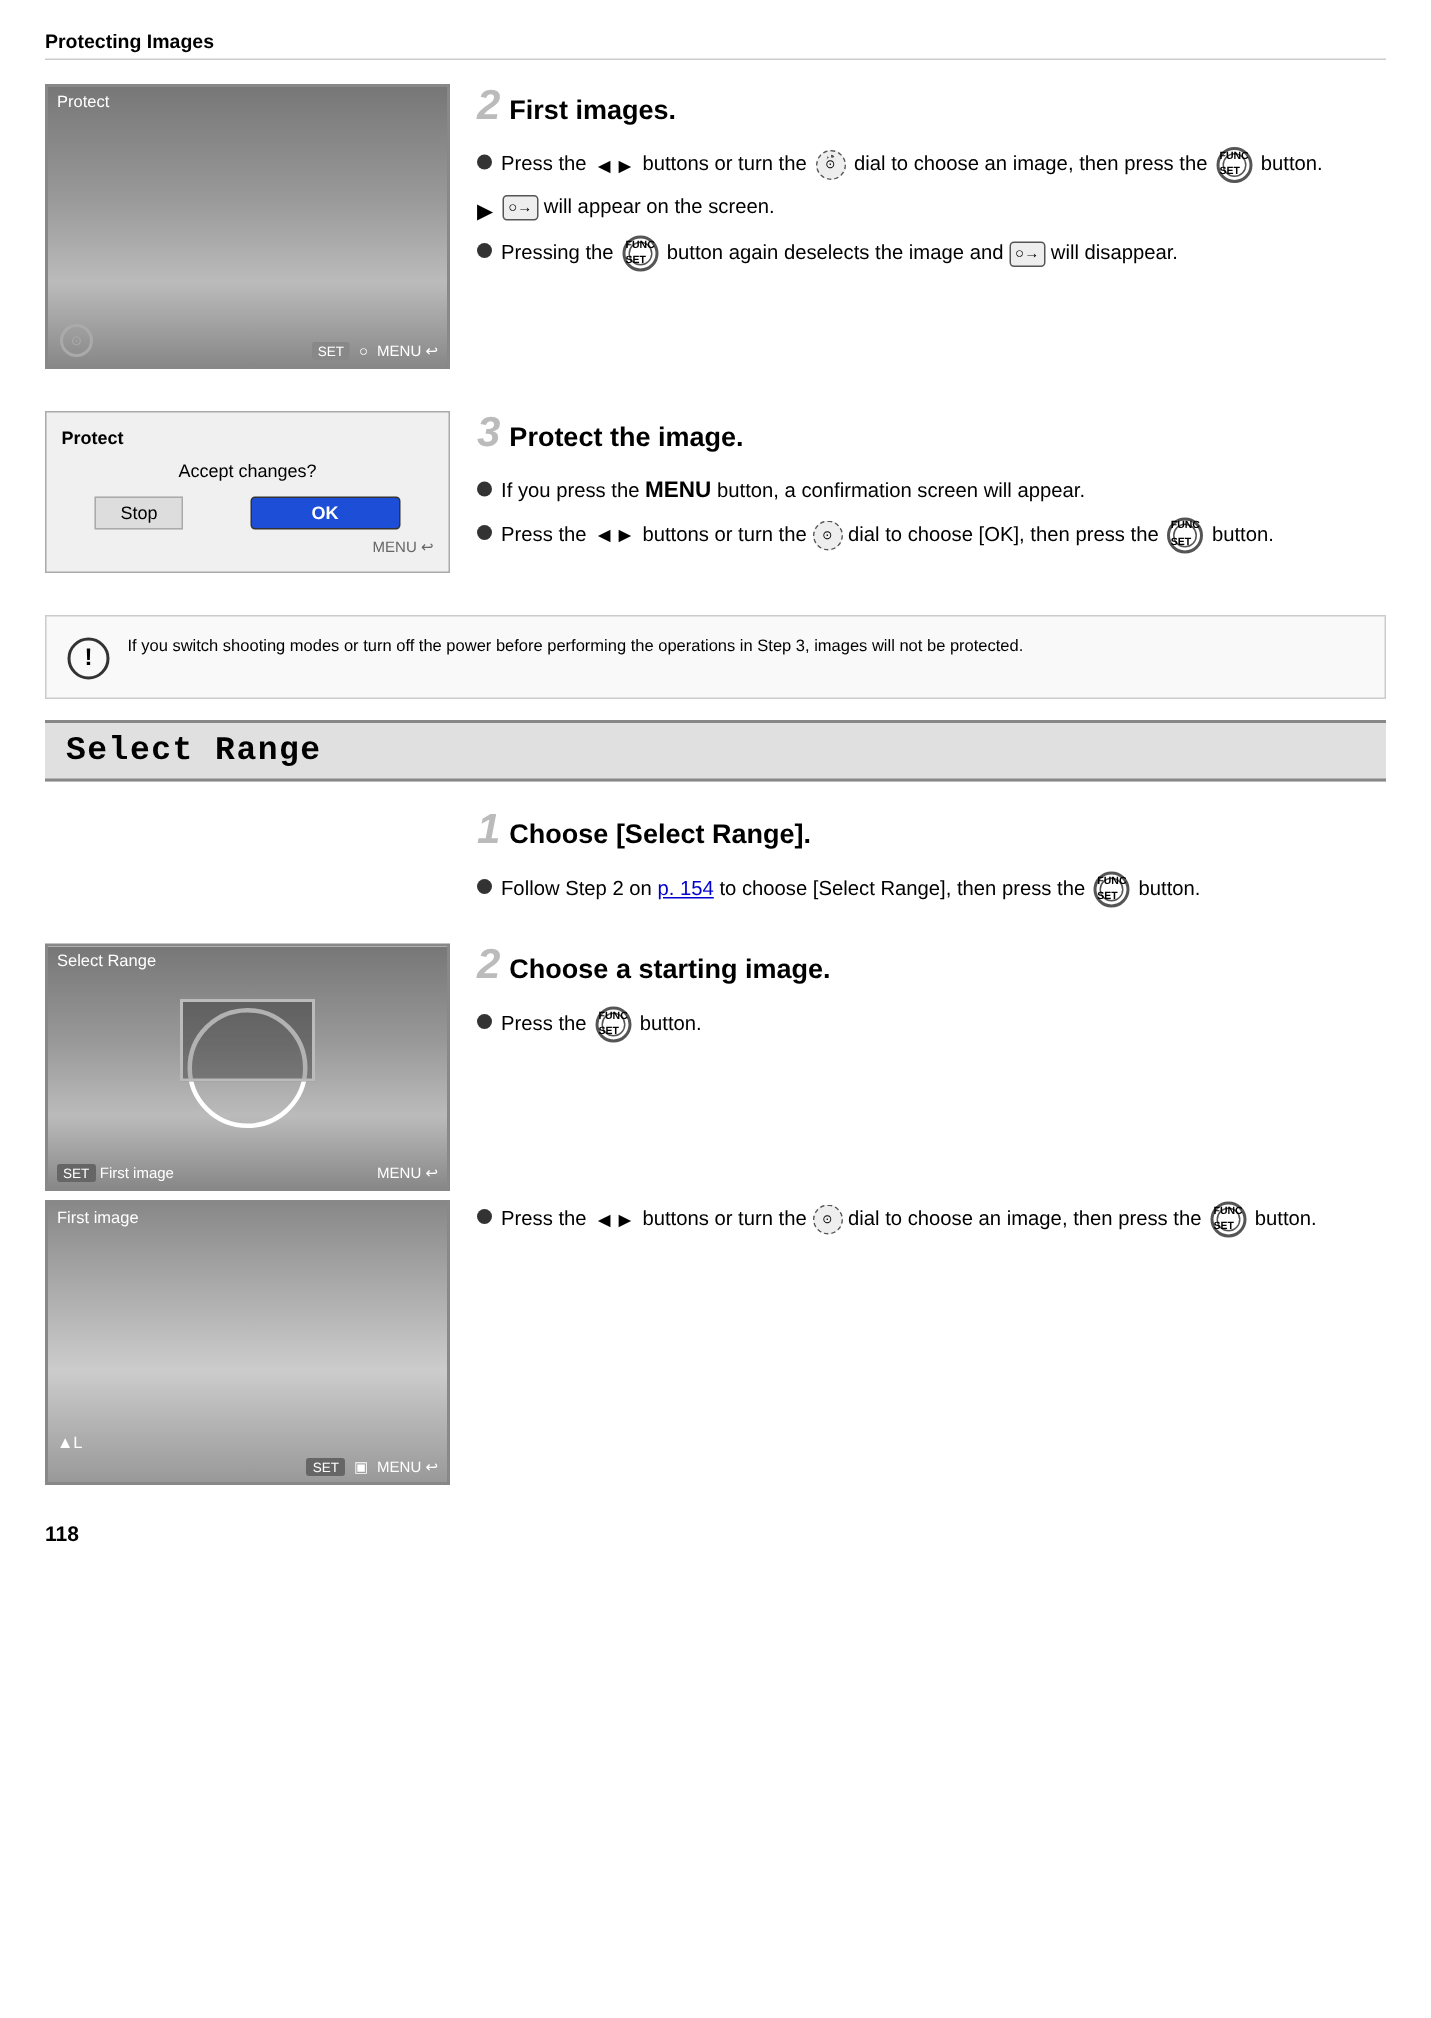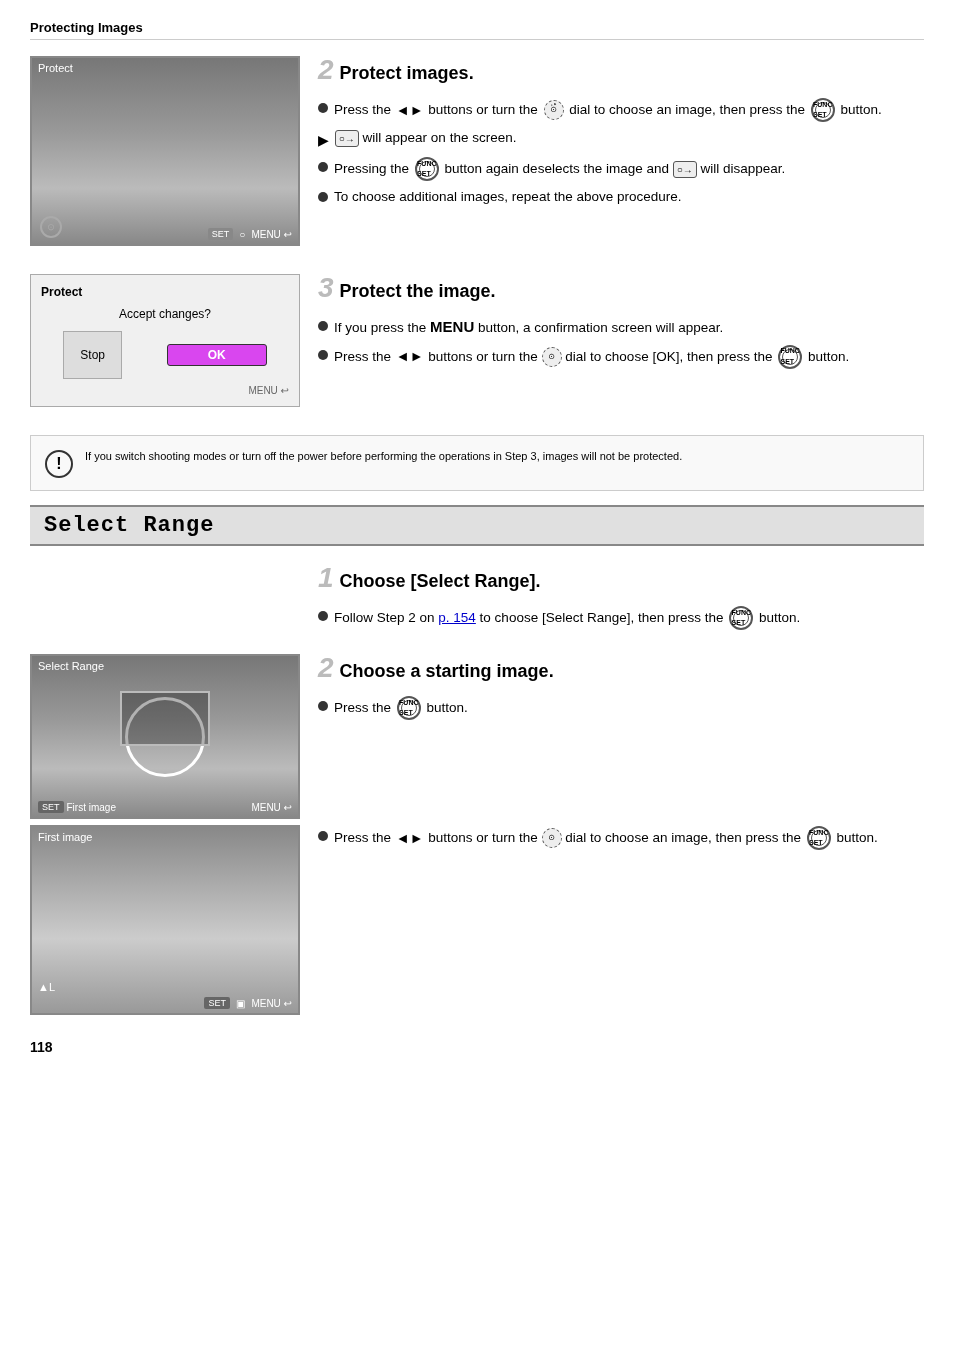--- a/index.html
+++ b/index.html
@@ -101,25 +101,25 @@
       margin-bottom: 10px;
     }
     .protect-dialog .dialog-buttons {
       display: flex;
       justify-content: space-around;
       align-items: center;
     }
     .protect-dialog .btn-stop {
       background: #ddd;
       border: 1px solid #aaa;
-      padding: 16px 16px;
+      padding: 3px 16px;
       font-size: 12px;
     }
     .protect-dialog .btn-ok {
-      background: #d946ef;
+      background: #1d4ed8;
       color: #fff;
       border: 1px solid #333;
       padding: 3px 40px;
       font-size: 12px;
       font-weight: bold;
       border-radius: 3px;
     }
     .protect-dialog .menu-bar {
       text-align: right;
       font-size: 10px;
@@ -393,21 +393,21 @@
       <div class="bottom-bar">
         <span class="set-btn">SET</span>
         <span style="font-size:10px;">○</span>
         <span>MENU ↩</span>
       </div>
     </div>
   </div>
   <div class="right-col">
     <div class="step-header-row">
       <span class="step-num">2</span>
-      <div class="step-title">Protect images.</div>
+      <div class="step-title">First images.</div>
     </div>
     <div class="step-content">
       <div class="bullet">
         <span class="bullet-dot"></span>
         <span>
           Press the <span class="arrows-icon">◄►</span> buttons or turn the 
           <span class="dial-icon" style="display:inline-flex;width:20px;height:20px;border:1.5px dashed #555;border-radius:50;font-size:8px;vertical-align:middle;background:#eee;">⊙</span>
           dial to choose an image, then press the 
           <span class="btn-icon-func">
               <span class="inner">FUNC<br>SET</span>
@@ -421,24 +421,20 @@
           <span class="protect-icon-inline">○→</span> will appear on the screen.
         </span>
       </div>
       <div class="bullet">
         <span class="bullet-dot"></span>
         <span>
           Pressing the <span class="btn-icon-func">
               <span class="inner">FUNC<br>SET</span>
             </span> button again deselects the image and <span class="protect-icon-inline">○→</span> will disappear.
         </span>
-      </div>
-      <div class="bullet">
-        <span class="bullet-dot"></span>
-        <span>To choose additional images, repeat the above procedure.</span>
       </div>
     </div>
   </div>
 </div>
 
 <div class="two-col">
   <div class="left-col">
     <div class="protect-dialog">
       <div class="dialog-title">Protect</div>
       <div class="dialog-msg">Accept changes?</div>

